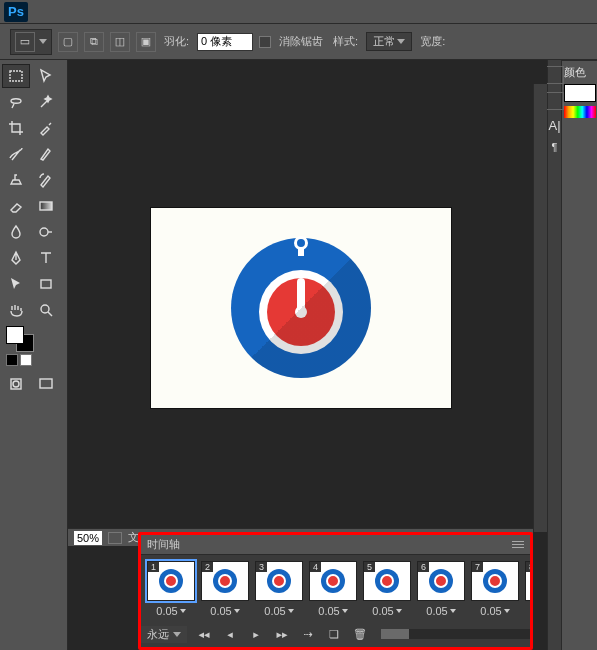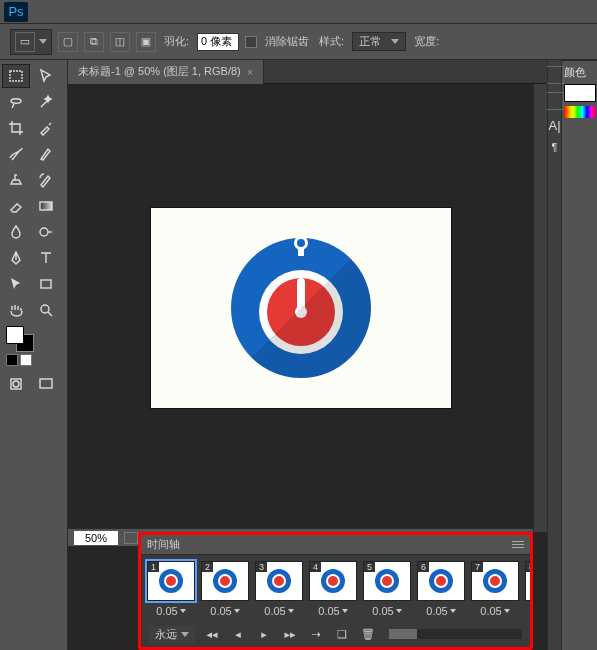--- a/index.html
+++ b/index.html
@@ -1,26 +1,26 @@
 <!DOCTYPE html>
 <html><head>
 <meta charset="utf-8">
 <style>
 *{margin:0;padding:0;box-sizing:border-box;font-family:"Microsoft YaHei",Arial,sans-serif;font-size:11px;color:#ccc;user-select:none}
 body{width:597px;height:650px;background:#535353;overflow:hidden;position:relative}
 .menubar{height:24px;background:#535353;display:flex;align-items:center;padding:0 4px;border-bottom:1px solid #2a2a2a}
-.ps-logo{width:24px;height:20px;background:#001e36;color:#31a8ff;font-weight:normal;font-size:13px;display:flex;align-items:center;justify-content:center;margin-right:10px;border-radius:2px}
+.ps-logo{width:24px;height:20px;background:#001e36;color:#31a8ff;font-weight:bold;font-size:13px;display:flex;align-items:center;justify-content:center;margin-right:10px;border-radius:2px}
 .menu-item{padding:0 9px;color:#e0e0e0;cursor:pointer}
 .optbar{height:36px;background:#535353;display:flex;align-items:center;padding:0 10px;gap:6px;border-bottom:1px solid #2a2a2a}
 .opt-well{background:#3f3f3f;border:1px solid #2a2a2a;padding:2px 4px;display:flex;align-items:center;gap:4px}
 .opt-ic{width:20px;height:20px;border:1px solid #666;display:flex;align-items:center;justify-content:center}
 .opt-label{color:#ccc;margin:16px 2px}
-.opt-input{background:#fff;color:#000;width:42px;height:18px;padding:0 3px;border:1px solid #333}
+.opt-input{background:#fff;color:#000;width:56px;height:18px;padding:0 3px;border:1px solid #333}
 .chk{width:12px;height:12px;border:1px solid #777;background:#3f3f3f}
-.sel{background:#3f3f3f;border:1px solid #2a2a2a;padding:1px 6px;display:flex;align-items:center;gap:10px}
+.sel{background:#3f3f3f;border:1px solid #2a2a2a;padding:1px 6px;display:flex;align-items:center;gap:2px}
 .tri{width:0;height:0;border-left:4px solid transparent;border-right:4px solid transparent;border-top:5px solid #aaa}
 
 .main{position:absolute;top:60px;left:0;right:0;bottom:0;display:flex}
 .toolbox{width:68px;background:#535353;border-right:1px solid #2a2a2a;padding:4px 2px}
 .toolrow{display:flex;gap:2px;margin-bottom:2px}
 .tool{width:28px;height:24px;display:flex;align-items:center;justify-content:center;border:1px solid transparent;cursor:pointer;color:#ddd;font-size:14px}
 .tool.sel2{background:#3f3f3f;border-color:#222}
 .tool svg{width:16px;height:16px;stroke:#ddd;fill:none;stroke-width:1.4}
 .swatch{width:28px;height:24px;position:relative;margin:4px 0 0 4px}
 .sw-f{width:18px;height:18px;background:#fff;border:1px solid #000;position:absolute}
@@ -39,36 +39,36 @@
 .sw-outer{width:140px;height:140px;border-radius:50%;background:#1565c0;position:absolute}
 .sw-ring{width:84px;height:84px;border-radius:50%;background:#fff;position:absolute;left:28px;top:32px}
 .sw-inner{width:68px;height:68px;border-radius:50%;background:#e53935;position:absolute;left:36px;top:40px}
 .sw-hand{width:8px;height:34px;background:#fff;border-radius:4px 4px 0 0;position:absolute;left:66px;top:40px}
 .sw-hub{width:12px;height:12px;border-radius:50%;background:#fff;position:absolute;left:64px;top:68px}
 .sw-crown{width:14px;height:14px;border:3px solid #fff;border-radius:50%;position:absolute;left:63px;top:-2px}
 .sw-stem{width:6px;height:8px;background:#fff;position:absolute;left:67px;top:10px}
 .sw-shadow{width:140px;height:140px;border-radius:50%;position:absolute;background:linear-gradient(135deg,transparent 50%,rgba(0,0,0,.12) 50%);pointer-events:none}
 
 .statusbar{position:absolute;bottom:104px;left:0;right:14px;height:18px;background:#535353;border-top:1px solid #2a2a2a;display:flex;align-items:center;padding:0 6px;gap:6px;color:#ccc;font-size:10px}
-.status-in{background:#fff;color:#000;padding:0 11px;height:14px;display:flex;align-items:center}
+.status-in{background:#fff;color:#000;padding:0 3px;height:14px;display:flex;align-items:center}
 
 .timeline-box{position:absolute;left:70px;right:14px;bottom:0;height:118px;border:3px solid #ff0000;background:#3a3a3a;border-radius:2px}
 .tl-head{height:20px;background:#535353;display:flex;align-items:center;justify-content:space-between;padding:0 6px;border-bottom:1px solid #2a2a2a}
 .tl-menu{display:flex;flex-direction:column;gap:2px;cursor:pointer}
 .tl-menu span{width:12px;height:1px;background:#aaa}
 .frames{display:flex;gap:6px;padding:6px 6px 0;overflow:hidden}
 .frame{width:48px;flex:none}
 .fthumb{width:48px;height:40px;background:#fff;border:1px solid #222;position:relative;display:flex;align-items:center;justify-content:center}
 .frame.active .fthumb{outline:2px solid #5aa0ff}
 .fnum{position:absolute;top:0;left:0;background:#333;color:#ddd;font-size:9px;padding:0 3px}
 .fmini{width:24px;height:24px;border-radius:50%;background:#1565c0;position:relative}
 .fmini::after{content:"";position:absolute;width:10px;height:10px;border-radius:50%;background:#e53935;border:2px solid #fff;left:5px;top:5px}
 .fdelay{text-align:center;color:#ddd;font-size:10px;margin-top:4px;display:flex;align-items:center;justify-content:center;gap:2px}
 .fdtri{width:0;height:0;border-left:3px solid transparent;border-right:3px solid transparent;border-top:4px solid #ccc}
-.tl-ctrl{position:absolute;bottom:2px;left:0;right:0;height:22px;display:flex;align-items:center;gap:8px;padding:0 8px}
+.tl-ctrl{position:absolute;bottom:2px;left:0;right:0;height:22px;display:flex;align-items:center;gap:8px;padding:0 0}
 .loop{background:#3f3f3f;padding:1px 6px;display:flex;align-items:center;gap:4px}
 .pbtn{width:18px;height:14px;display:flex;align-items:center;justify-content:center;color:#ccc;cursor:pointer}
 .scrub{flex:1;height:10px;background:#2a2a2a;position:relative;margin-left:4px}
 .scrub-th{width:28px;height:10px;background:#6a6a6a;position:absolute;left:0}
 
 .rightp{width:50px;background:#535353;border-left:1px solid #2a2a2a;display:flex;flex-direction:column}
 .rp-strip{width:14px;background:#3f3f3f;border-right:1px solid #2a2a2a;display:flex;flex-direction:column;align-items:center;gap:8px;padding-top:6px}
 .rp-ic{width:18px;height:18px;border:1px solid #666;cursor:pointer}
 .rp-body{flex:1;display:flex}
 .rp-col{flex:1;display:flex;flex-direction:row}
@@ -255,26 +255,20 @@
         </div>
       <div class="tool">
           <svg>
             <rect x="2" y="3" width="12" height="9"></rect>
           </svg>
         </div>
     </div>
   </div>
 
   <div class="docarea">
-    <div class="tabbar">
-      <div class="doctab">
-        <span>未标题-1 @ 50% (图层 1, RGB/8)</span>
-        <span class="x">×</span>
-      </div>
-    </div>
     <div class="canvas-wrap">
       <div class="canvas">
         <div class="stopwatch">
           <div class="sw-outer"></div>
           <div class="sw-crown"></div>
             <div class="sw-stem"></div>
           <div class="sw-ring"></div>
             <div class="sw-inner"></div>
           <div class="sw-hand"></div>
             <div class="sw-hub"></div>

